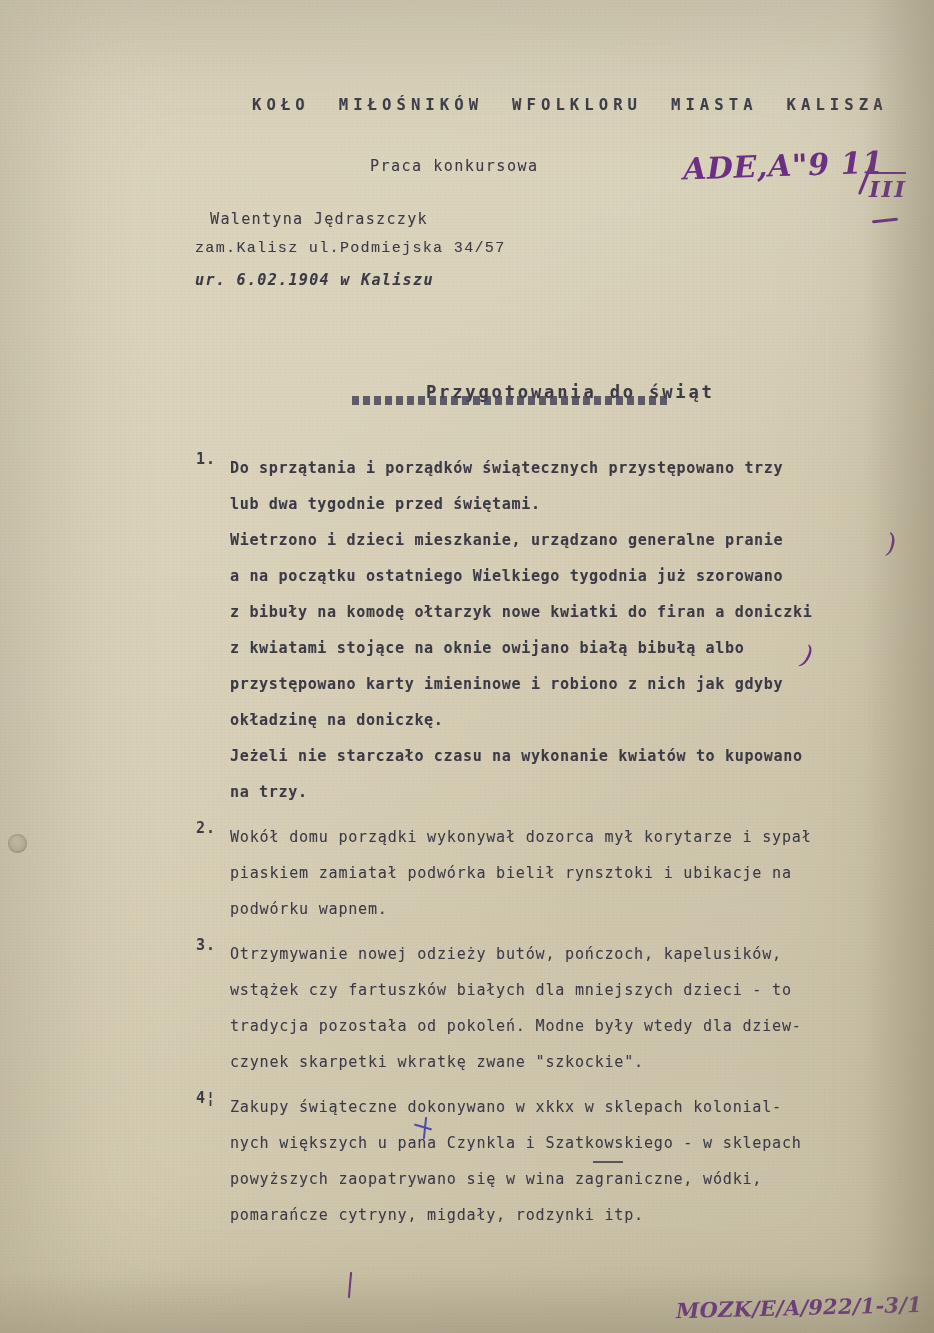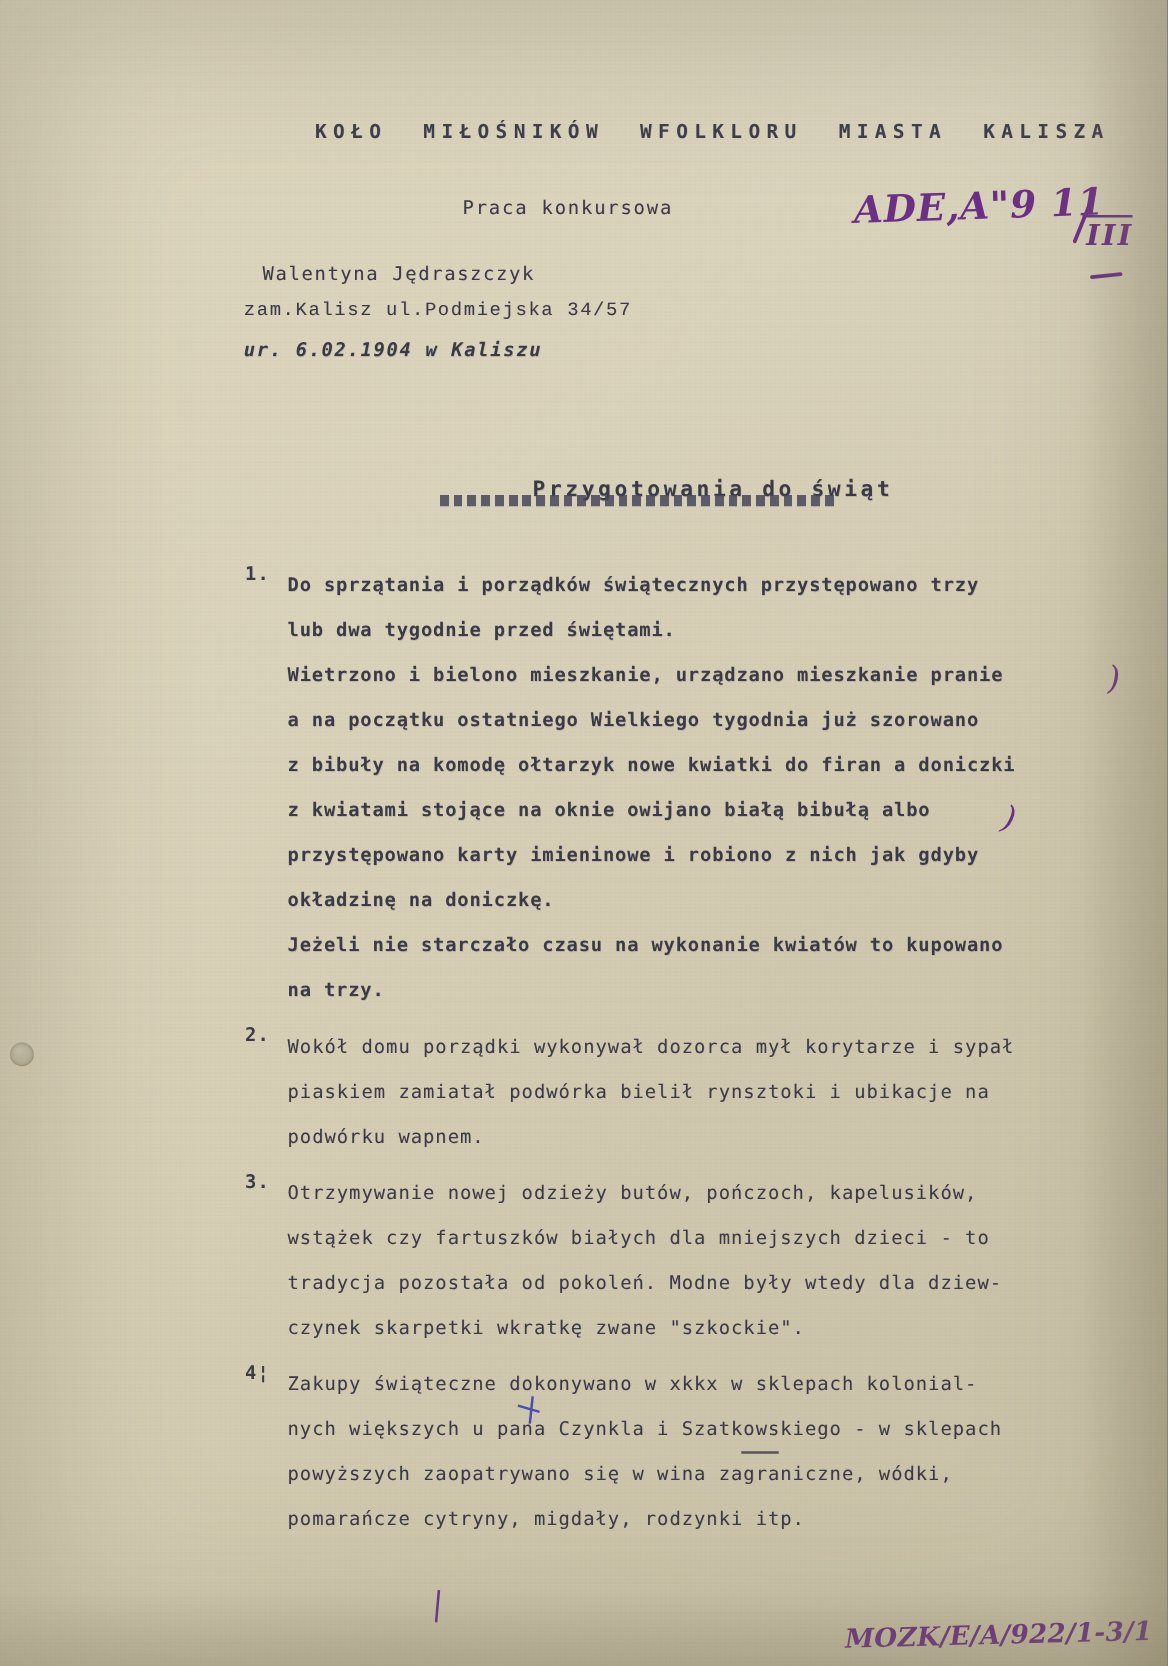--- a/index.html
+++ b/index.html
@@ -275,21 +275,21 @@
   <div class="typed doc-title">Przygotowania do świąt</div>
   <div class="doc-underline"></div>
 
   <div class="body-block">
 
     <div class="para p1">
       <div class="num">1.</div>
       <div class="lines">
         <div class="line">Do sprzątania i porządków świątecznych przystępowano trzy</div>
         <div class="line">lub dwa tygodnie przed świętami.</div>
-        <div class="line">Wietrzono i bielono mieszkanie, urządzano mieszkanie pranie</div>
+        <div class="line">Wietrzono i dzieci mieszkanie, urządzano generalne pranie</div>
         <div class="line">a na początku ostatniego Wielkiego tygodnia już szorowano</div>
         <div class="line">z bibuły na komodę ołtarzyk nowe kwiatki do firan a doniczki</div>
         <div class="line">z kwiatami stojące na oknie owijano białą bibułą albo</div>
         <div class="line">przystępowano karty imieninowe i robiono z nich jak gdyby</div>
         <div class="line">okładzinę na doniczkę.</div>
         <div class="line">Jeżeli nie starczało czasu na wykonanie kwiatów to kupowano</div>
         <div class="line">na trzy.</div>
       </div>
     </div>
 

